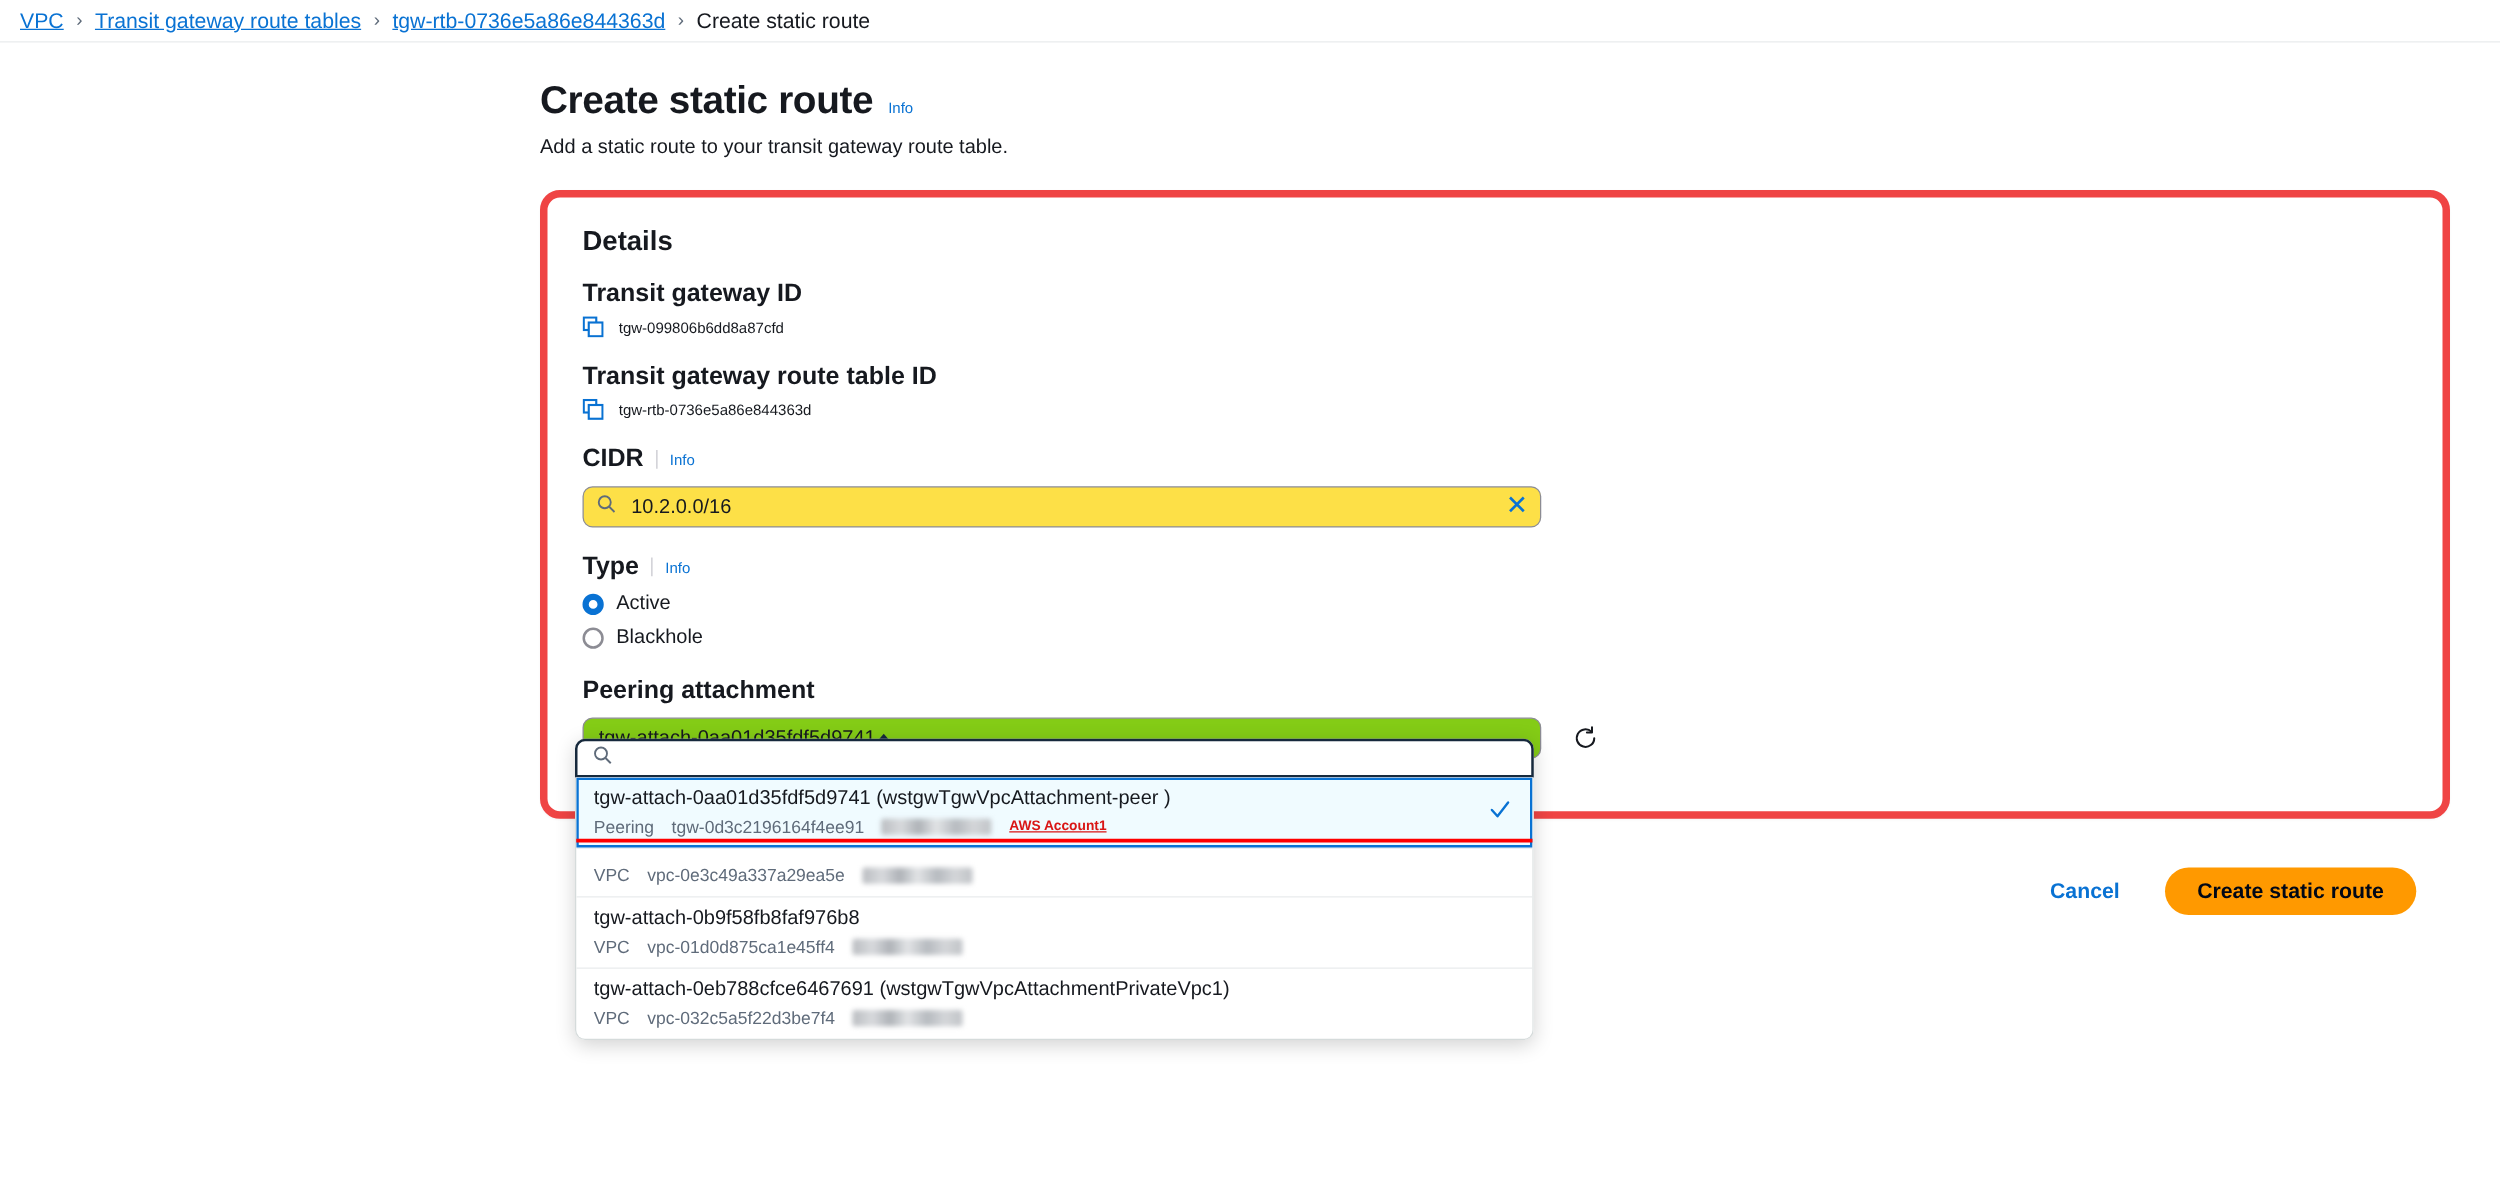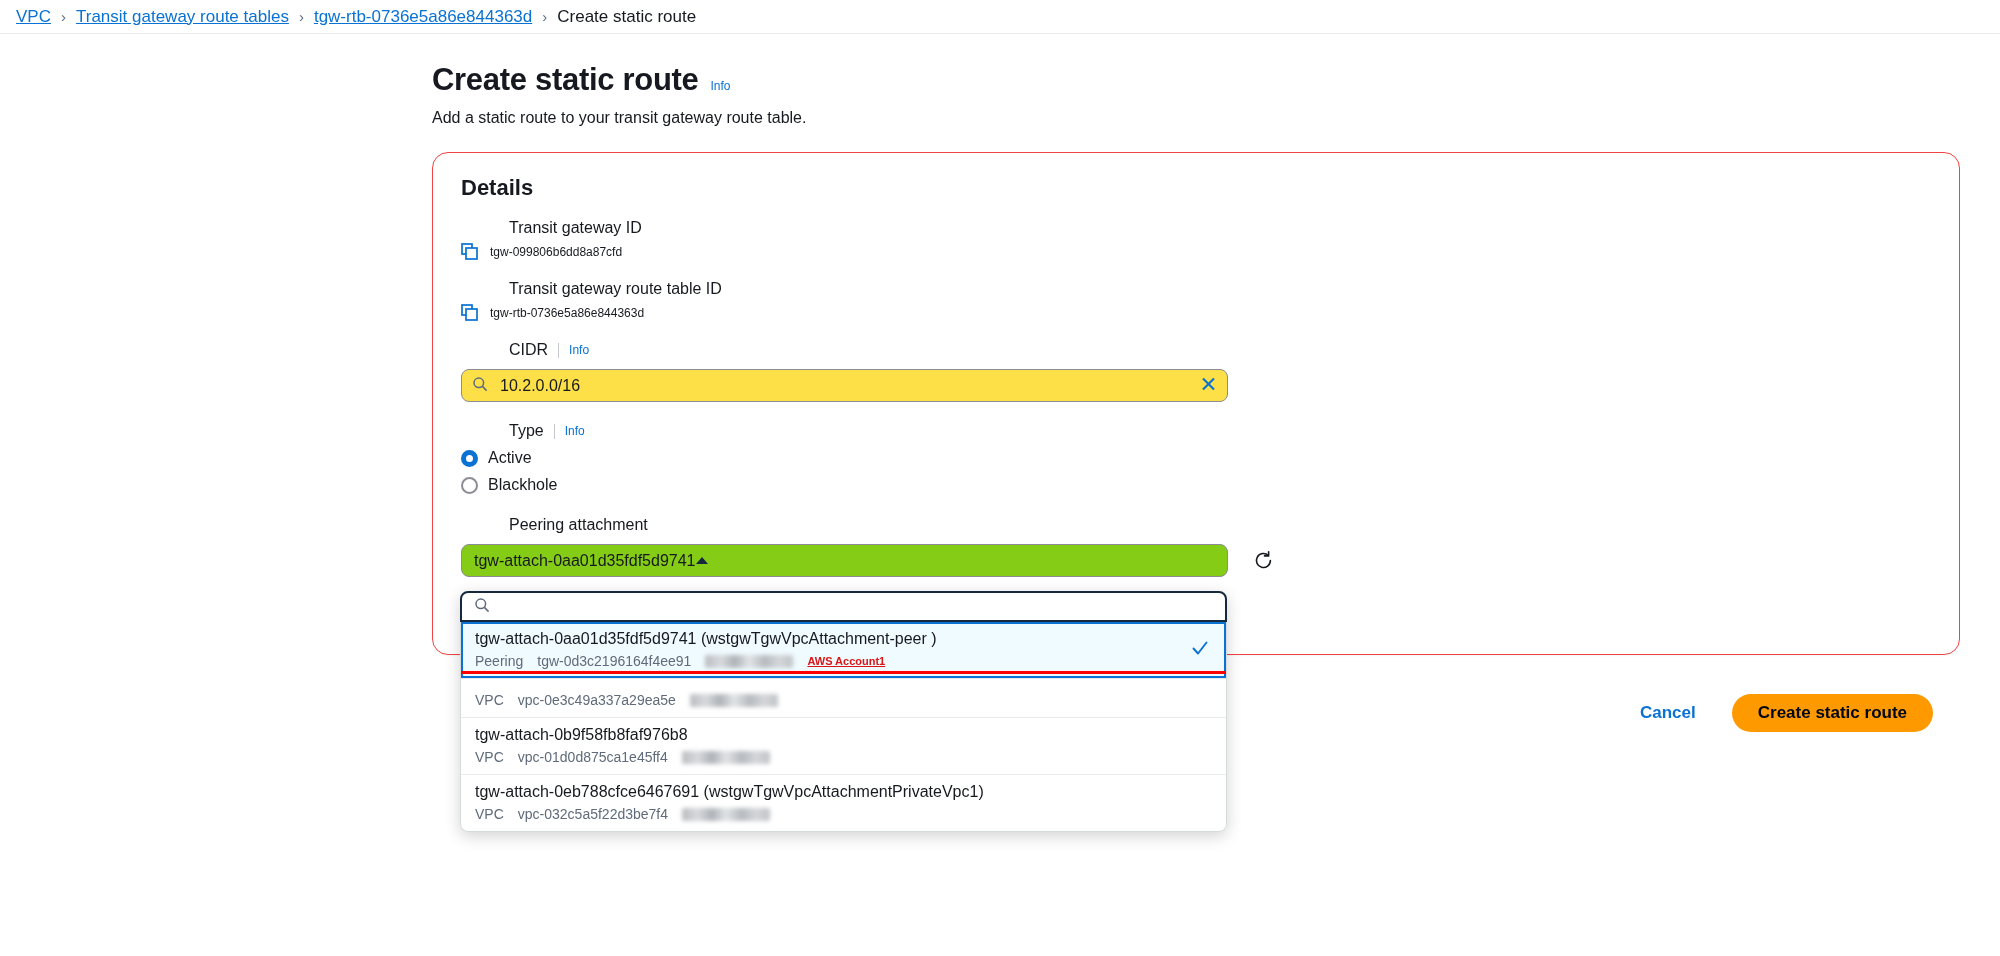--- a/index.html
+++ b/index.html
@@ -56,32 +56,31 @@
   }
 
   
   .card {
     position: absolute;
     left: 432px;
     top: 152px;
     width: 1528px;
     height: 503px;
     background: #ffffff;
-    border: 1px solid #ef4444;
+    border: 6px solid #ef4444;
     border-radius: 16px;
     box-shadow: 0 1px 2px rgba(0,0,0,0.04);
   }
   .card-inner { padding: 22px 28px; }
   .card-title { font-size: 22px; font-weight: bold; margin-bottom: 18px; }
 
   .field-label {
-    font-size: 16px;
-    font-weight: normal;
+    font-size: 20px;
+    font-weight: bold;
     color: #16191f;
-    margin-left: 48px;
   }
   .field-label-row {
     display: flex;
     align-items: center;
     gap: 10px;
   }
   .lbl-divider {
     width: 1px; height: 15px; background: #c6c6cd;
   }
 

